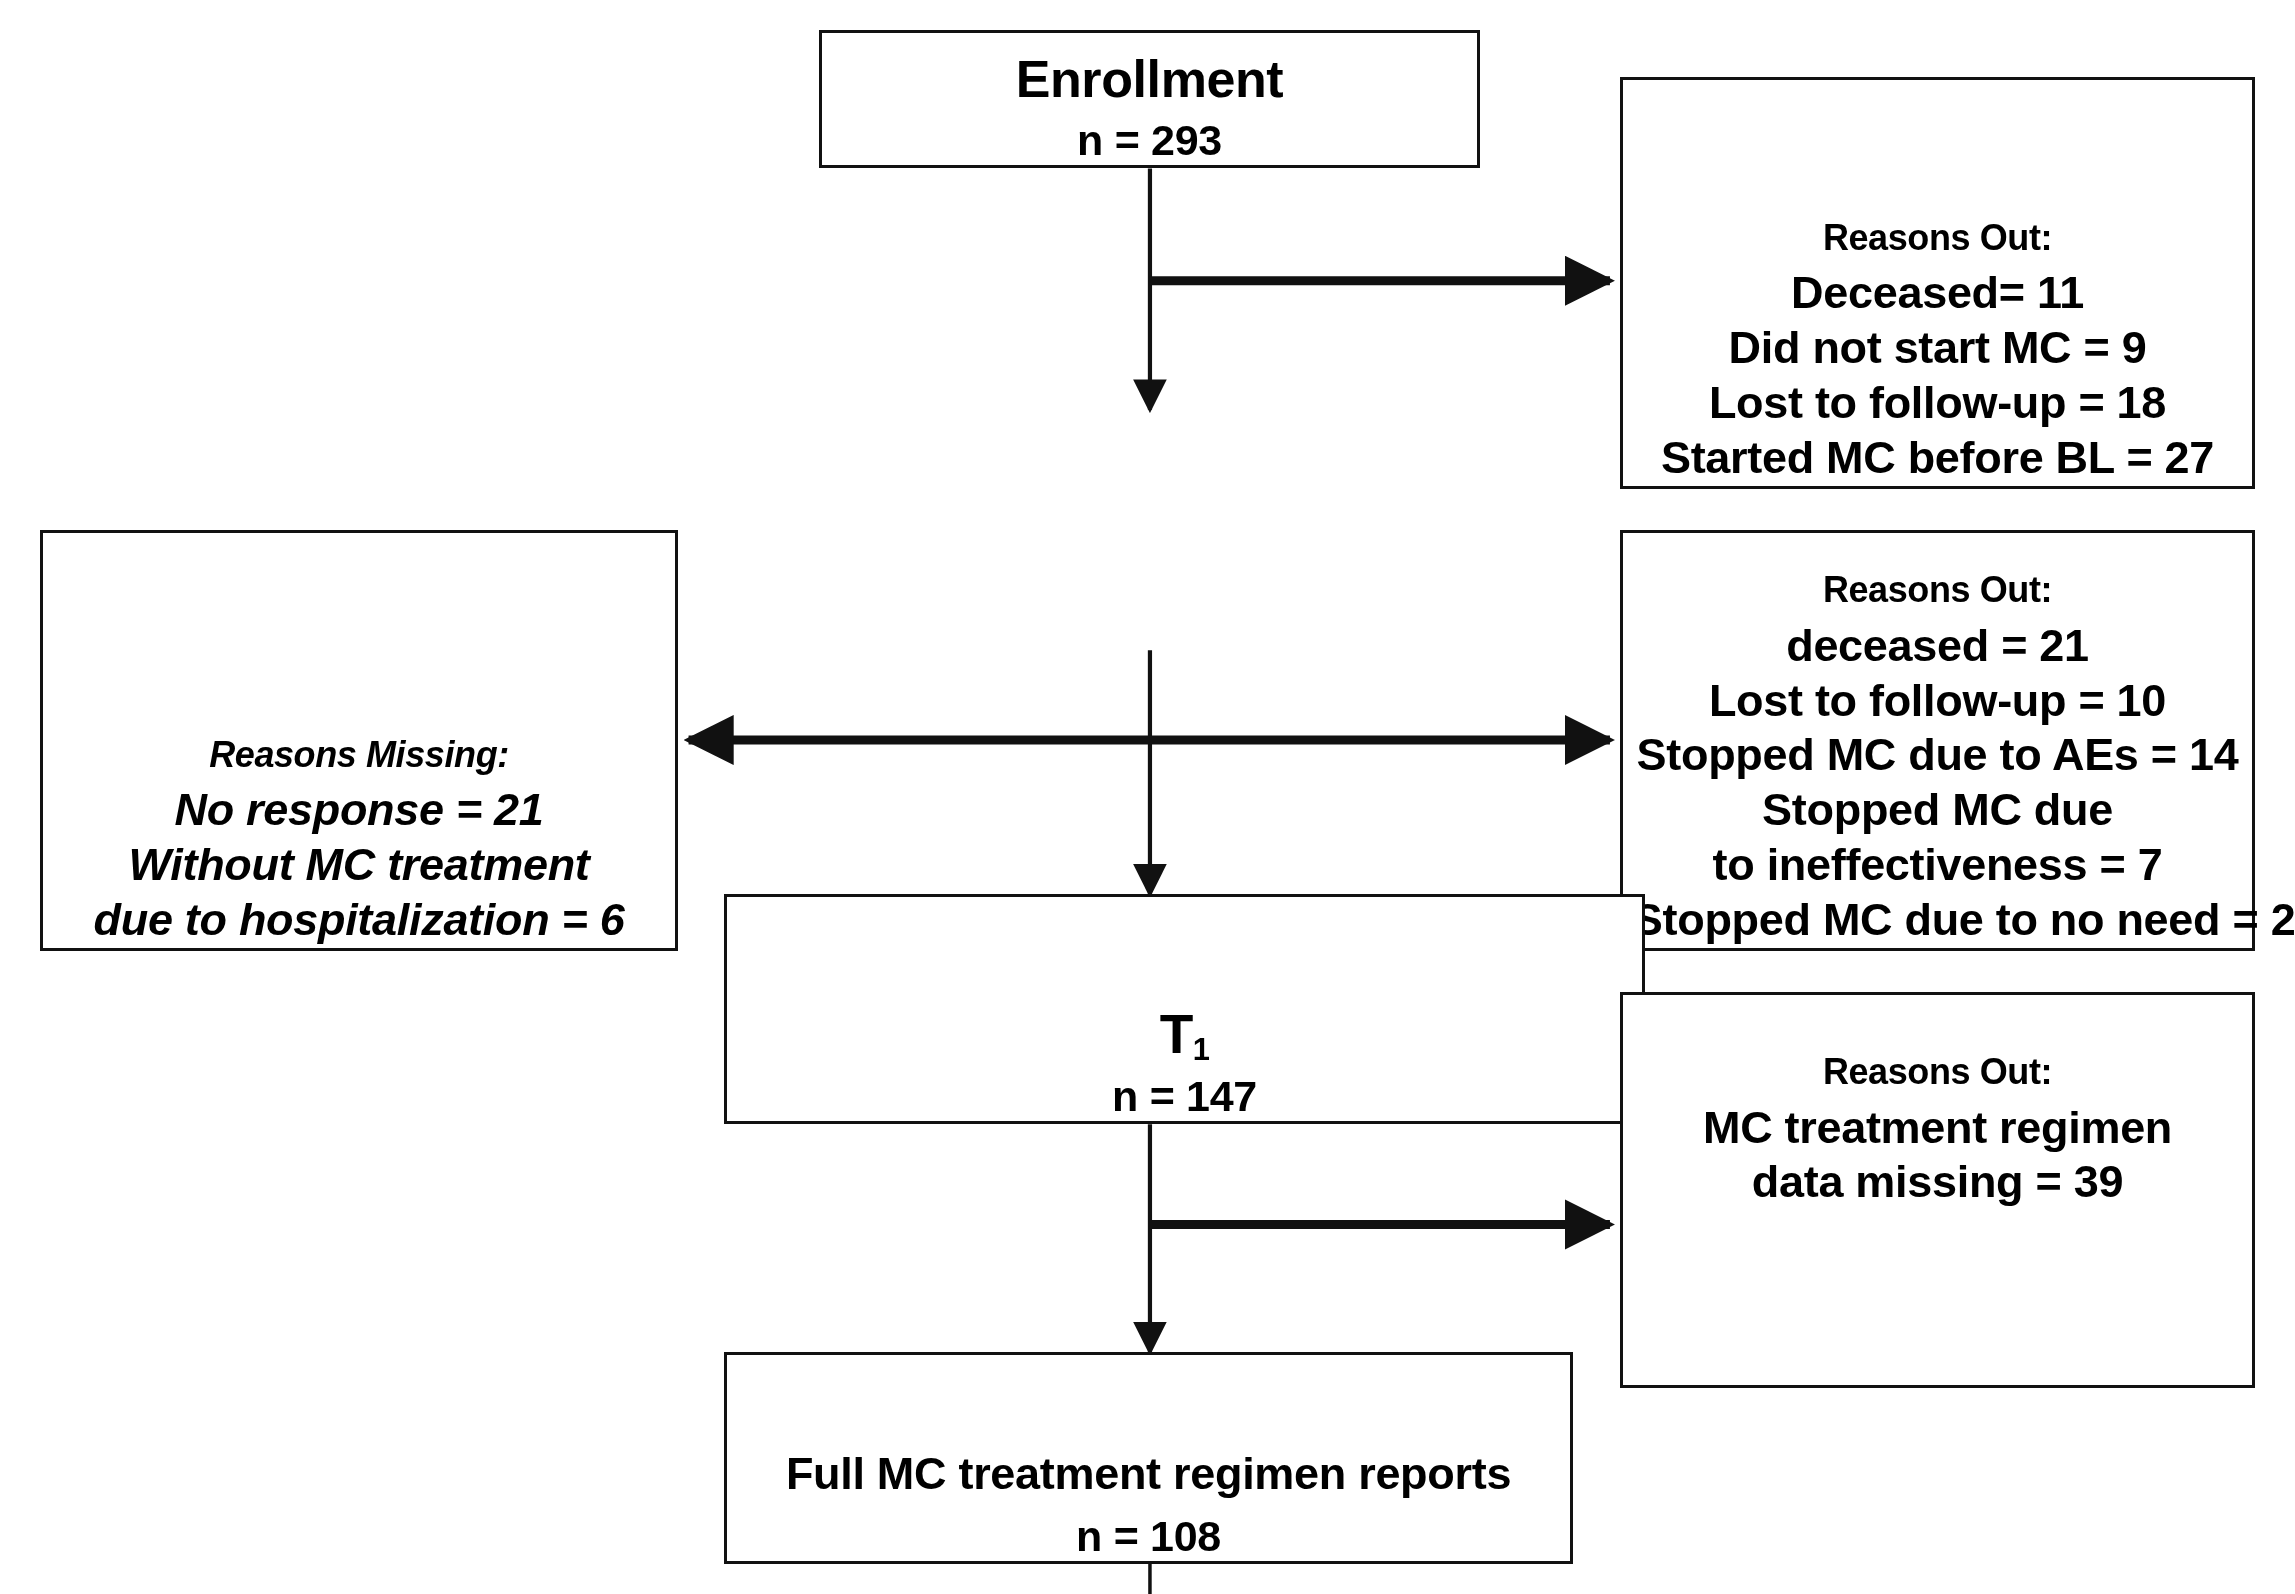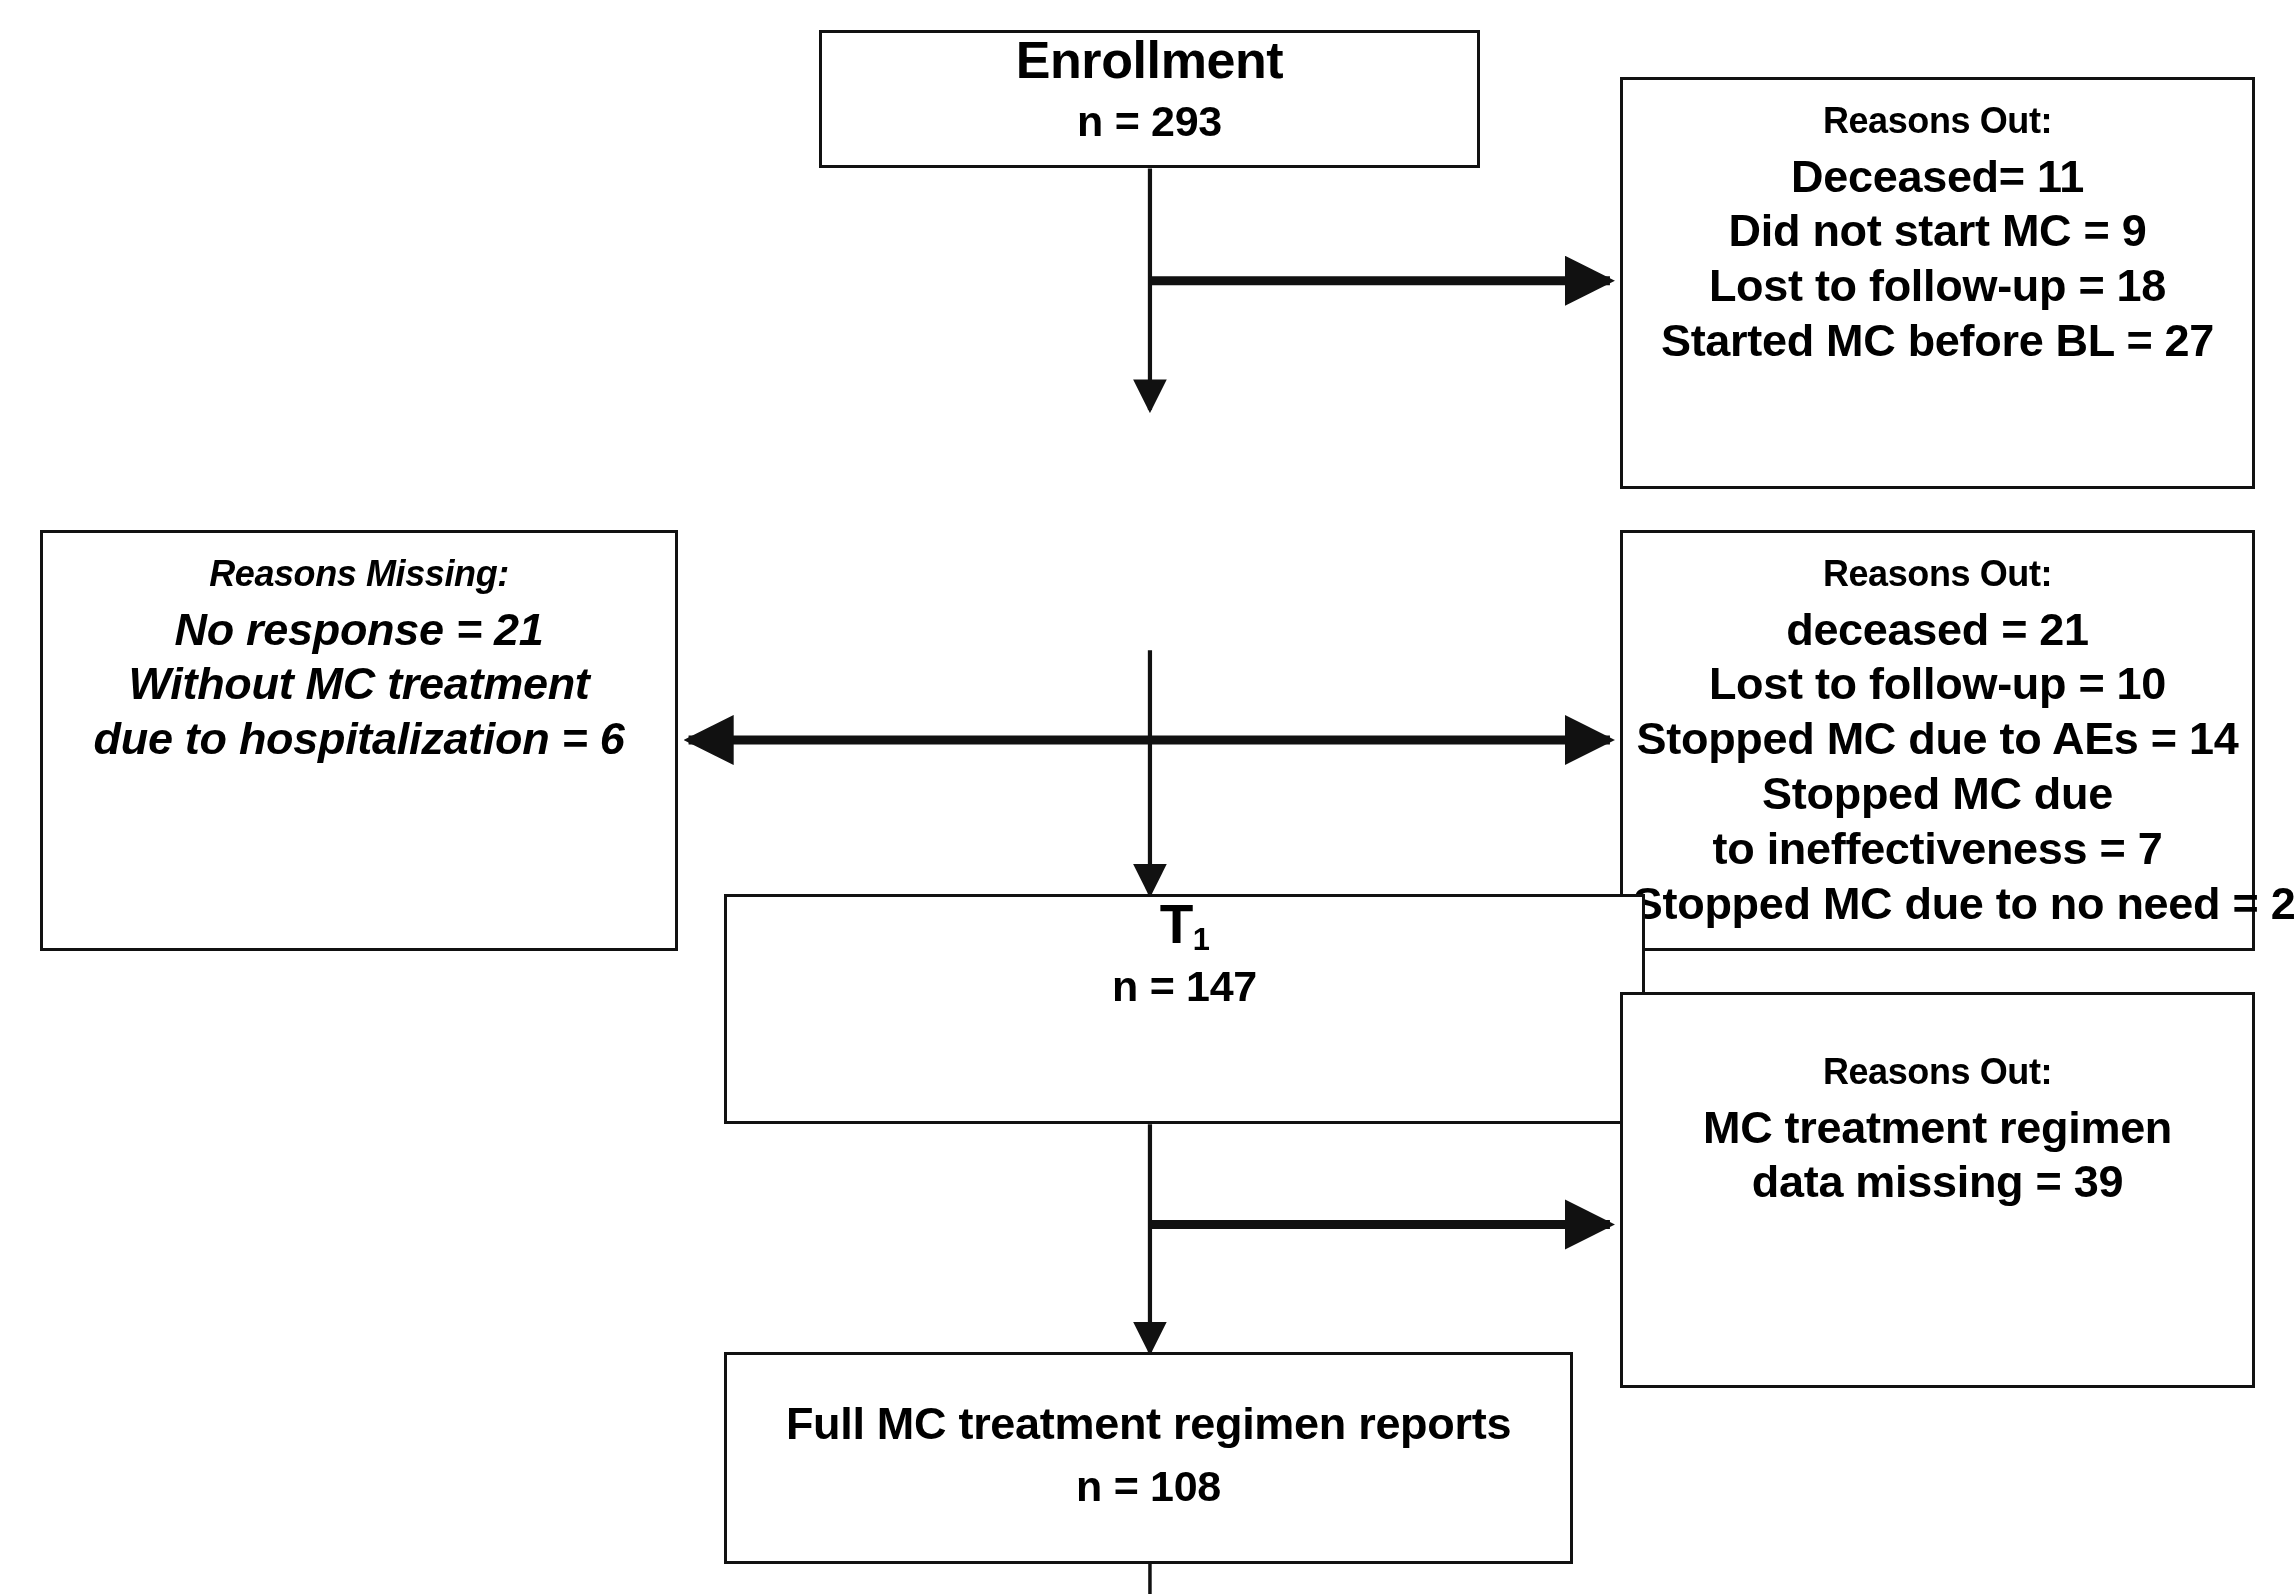--- a/index.html
+++ b/index.html
@@ -25,21 +25,21 @@
     pointer-events: none;
   }
   .box {
     position: absolute;
     box-sizing: border-box;
     background: #ffffff;
     border: 3.5px solid #111111;
     display: flex;
     flex-direction: column;
     align-items: center;
-    justify-content: flex-start;
+    justify-content: flex-end;
     text-align: center;
     color: #000000;
     z-index: 2;
   }
   .box-inner {
     width: 100%;
     padding: 0 9.8px;
     box-sizing: border-box;
   }
   .hdr {
@@ -180,21 +180,21 @@
               justify-content:flex-start; padding-top:36px;">
     <div class="box-inner">
       <div class="hdr hdr-lg">Reasons Out:</div>
       <div class="gap-sm"></div>
       <div class="line">MC treatment regimen</div>
       <div class="line">data missing = 39</div>
     </div>
   </div>
 
   <div class="box" style="left:724px; top:1352px; width:849px; height:212px;
-              justify-content:flex-start; padding-top:42px;">
+              justify-content:flex-end; padding-top:42px;">
     <div class="box-inner">
       <div class="line">Full MC treatment regimen reports</div>
       <div class="gap-sm"></div>
       <div class="nline">n = 108</div>
     </div>
   </div>
 
 </div>
 
 

